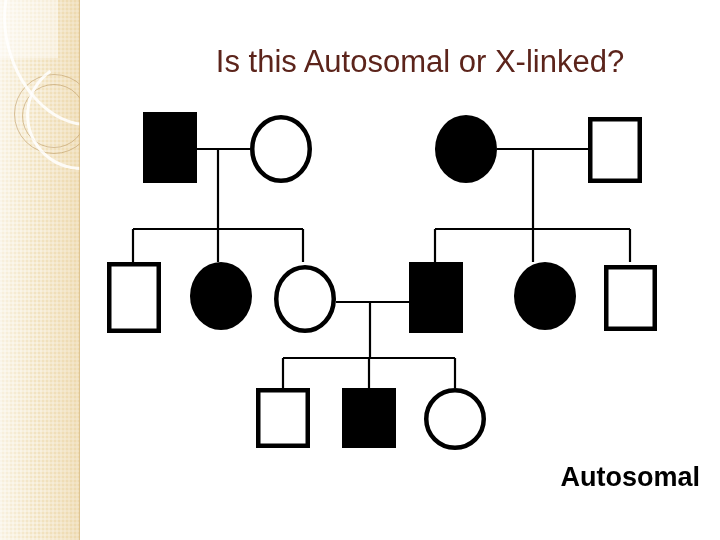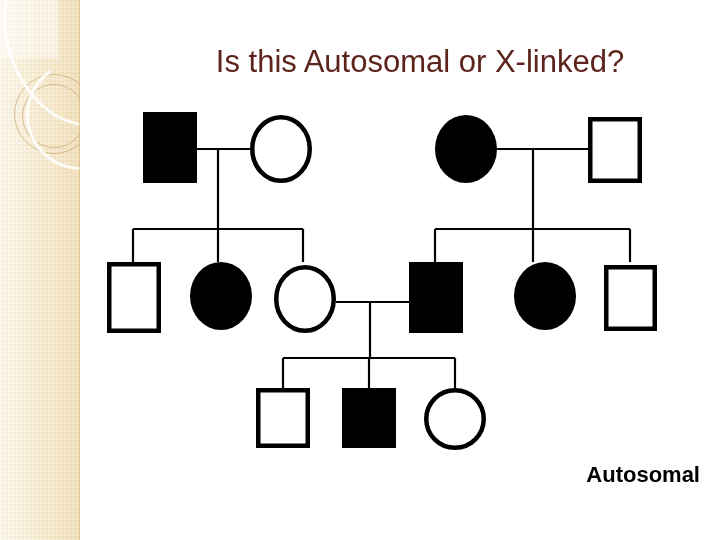--- a/index.html
+++ b/index.html
@@ -91,21 +91,21 @@
     margin-left: 20px;
   }
 
   
   #answer {
     position: absolute;
     left: 430px;
     top: 462px;
     width: 270px;
     text-align: right;
-    font-size: 22px;
+    font-size: 27px;
     font-weight: bold;
     color: #000000;
   }
 
   
   #pedigree {
     position: absolute;
     left: 0; top: 0;
     width: 720px; height: 540px;
     pointer-events: none;

